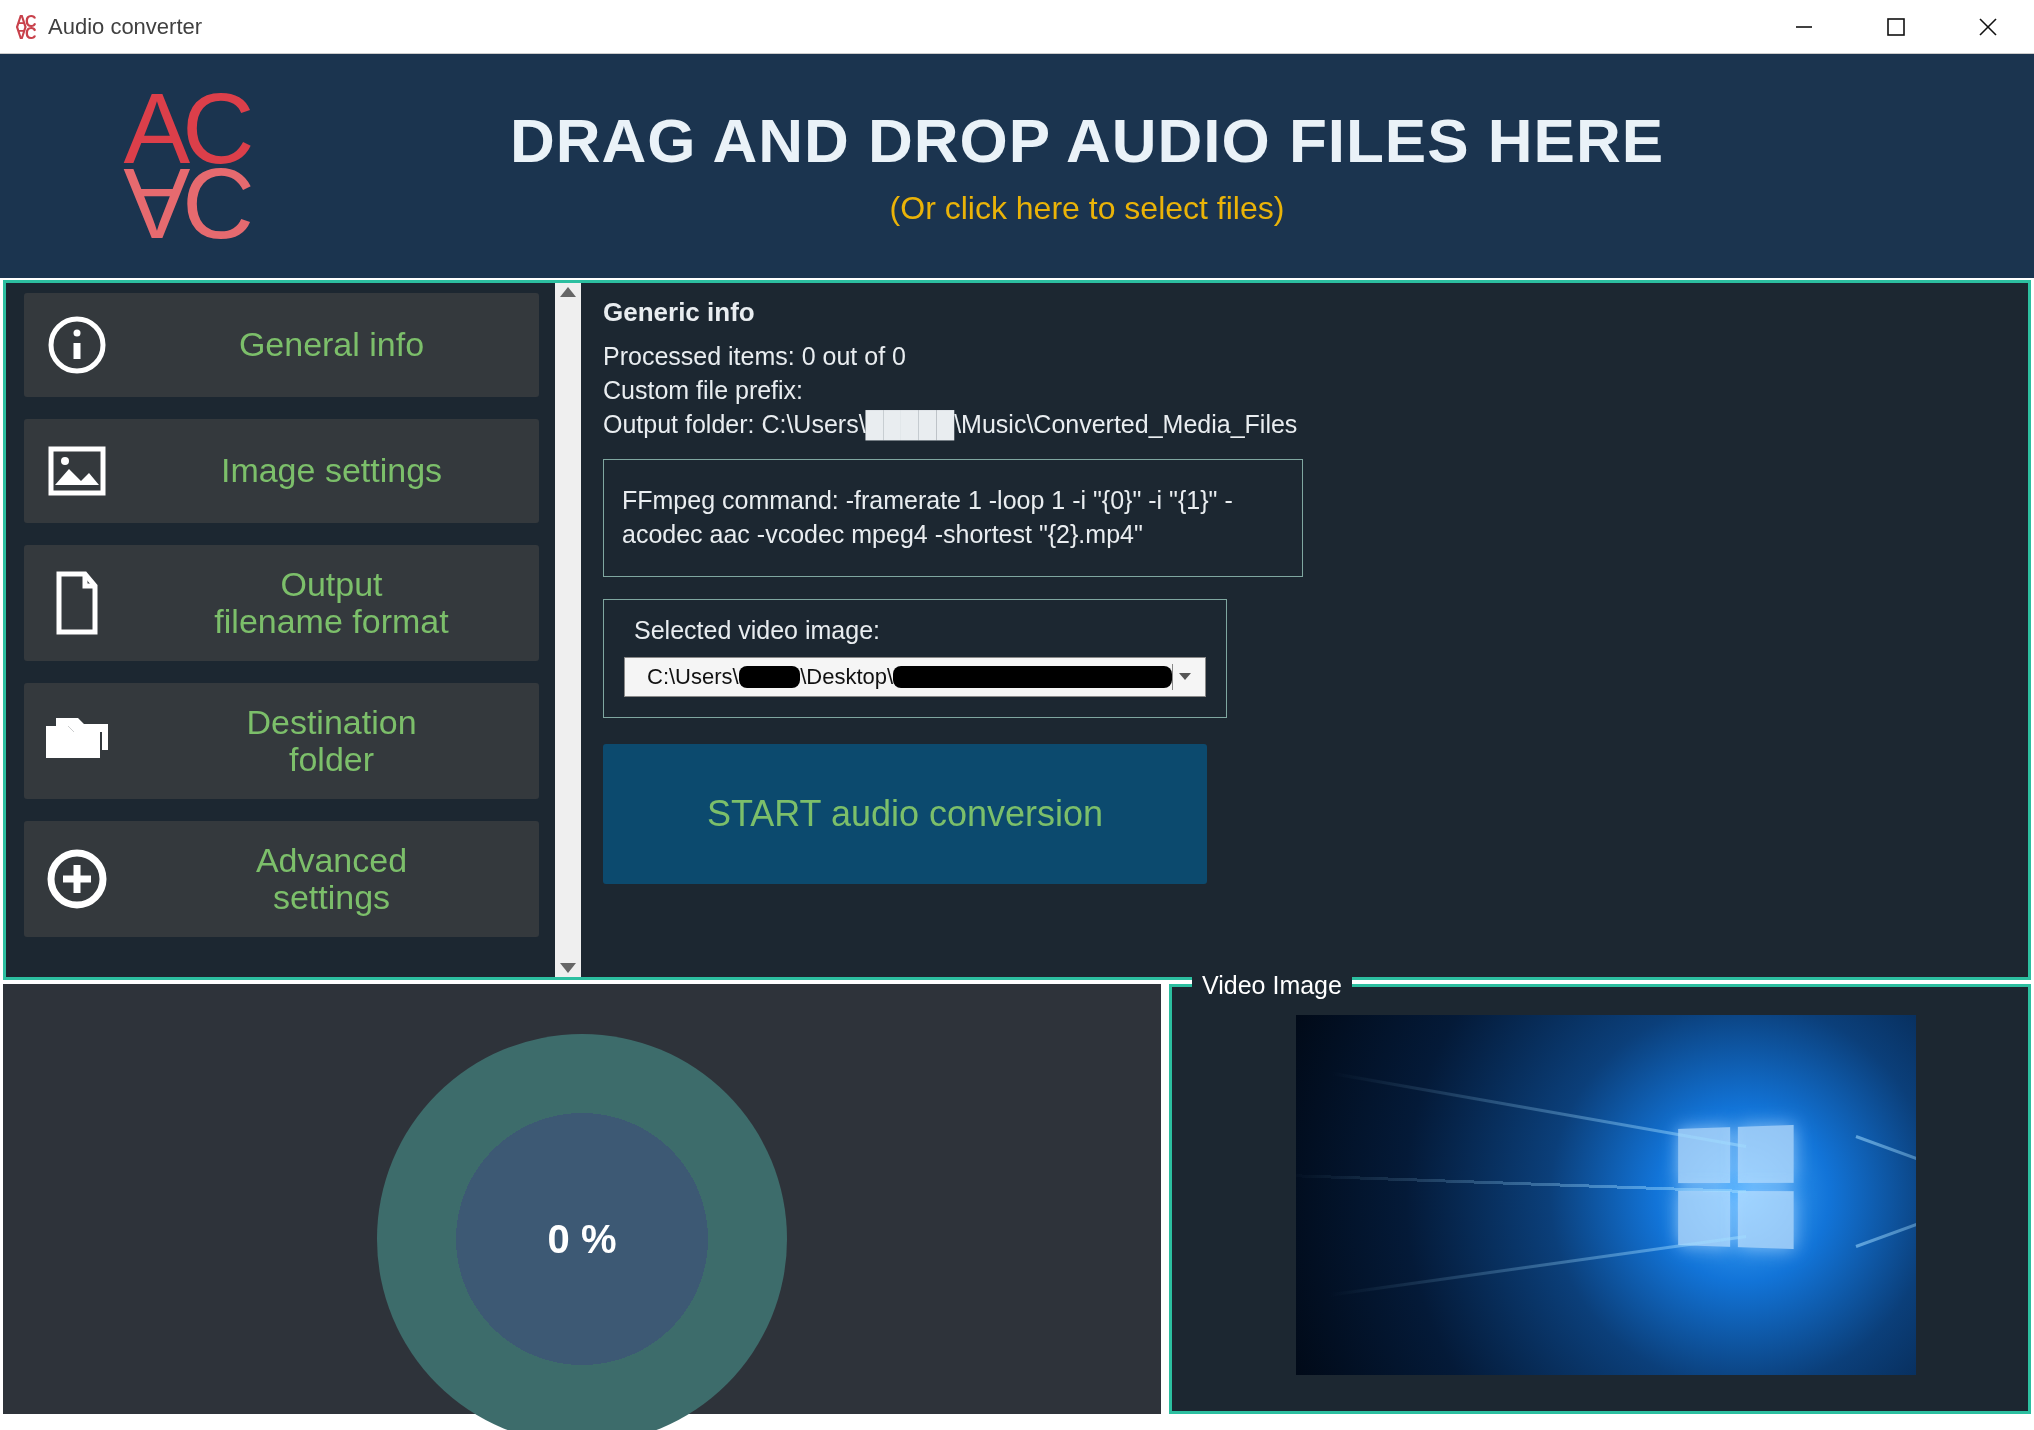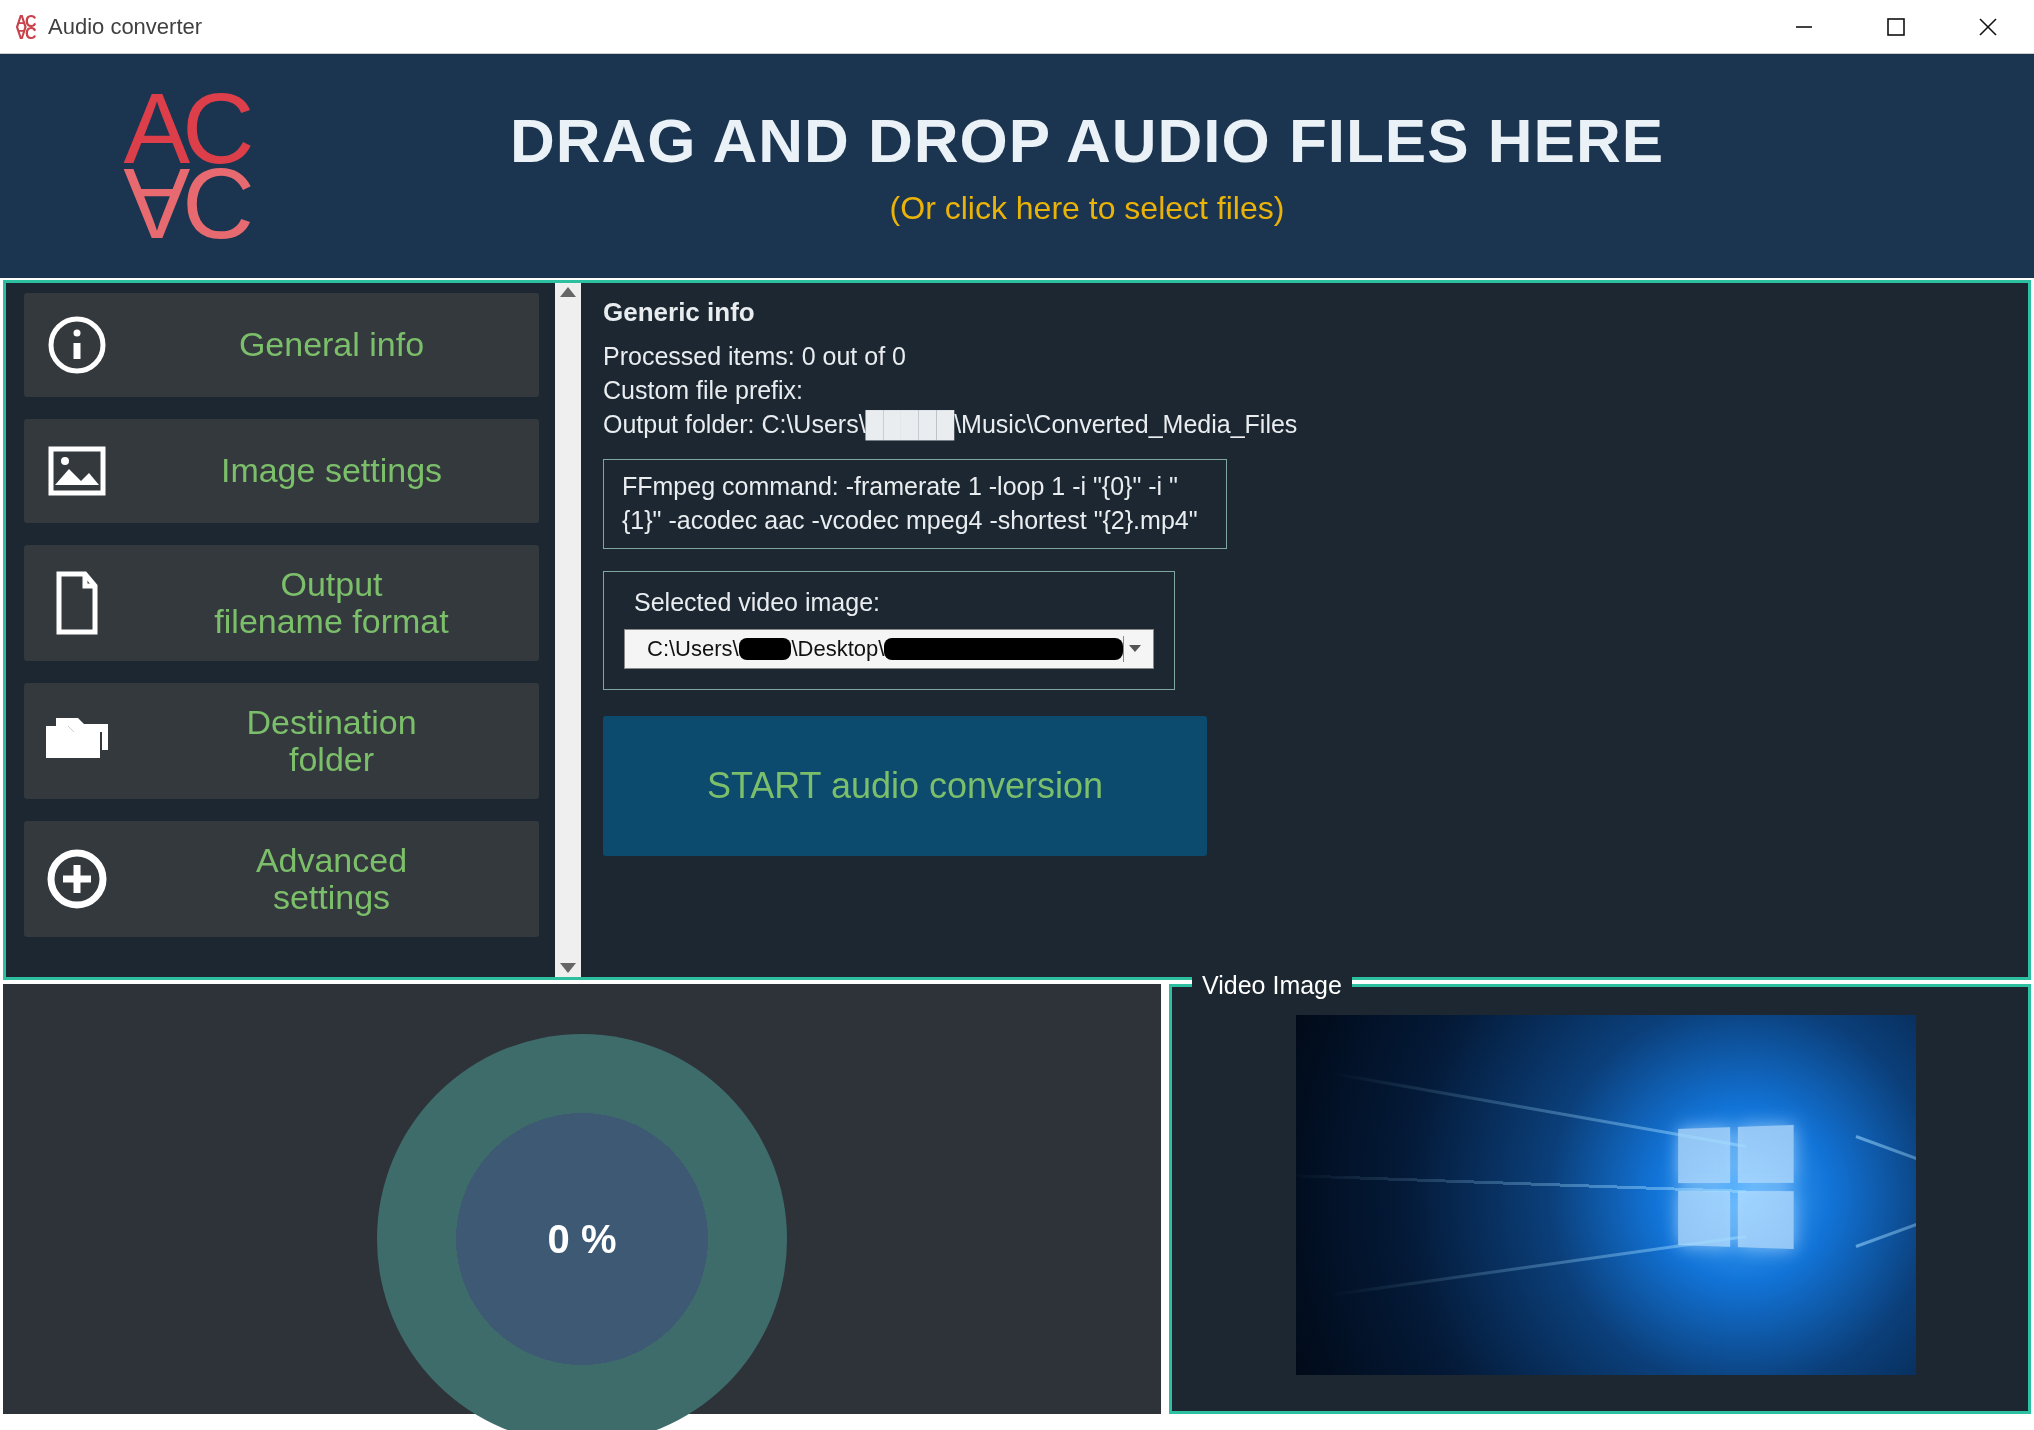--- a/index.html
+++ b/index.html
@@ -72,25 +72,25 @@
   .scroll-strip .arrow.down { border-top: 10px solid #666; }
 
   .main {
     flex: 1; background: #1c2731; color: #e9edf0; padding: 14px 20px 16px 22px; position: relative;
     display: flex; flex-direction: column;
   }
   .main .section-title { font-size: 26px; font-weight: 600; margin-bottom: 12px; }
   .main .info-line { font-size: 25px; line-height: 1.35; }
 
   .cmd-box {
-    width: 624px; border: 1.5px solid #7fa7a0; padding: 10px 18px; margin-top: 18px;
+    width: 700px; border: 1.5px solid #7fa7a0; padding: 24px 18px; margin-top: 18px;
     font-size: 25px; line-height: 1.35;
   }
   .img-box {
-    width: 572px; border: 1.5px solid #7fa7a0; padding: 16px 20px 20px 20px; margin-top: 22px;
+    width: 624px; border: 1.5px solid #7fa7a0; padding: 16px 20px 20px 20px; margin-top: 22px;
   }
   .img-box .lbl { font-size: 25px; margin-bottom: 12px; padding-left: 10px;}
   .img-select {
     width: 100%; height: 40px; background: #f5f5f5; border: 1px solid #888;
     display: flex; align-items: center; padding: 0 8px 0 22px; font-size: 22px; color: #111;
   }
   .img-select .redact { display:inline-block; height: 22px; background:#000; border-radius: 8px; }
   .img-select .chev {
     margin-left: auto; width: 26px; height: 26px; border-left: 1px solid #888;
     display:flex; align-items:center; justify-content:center;

